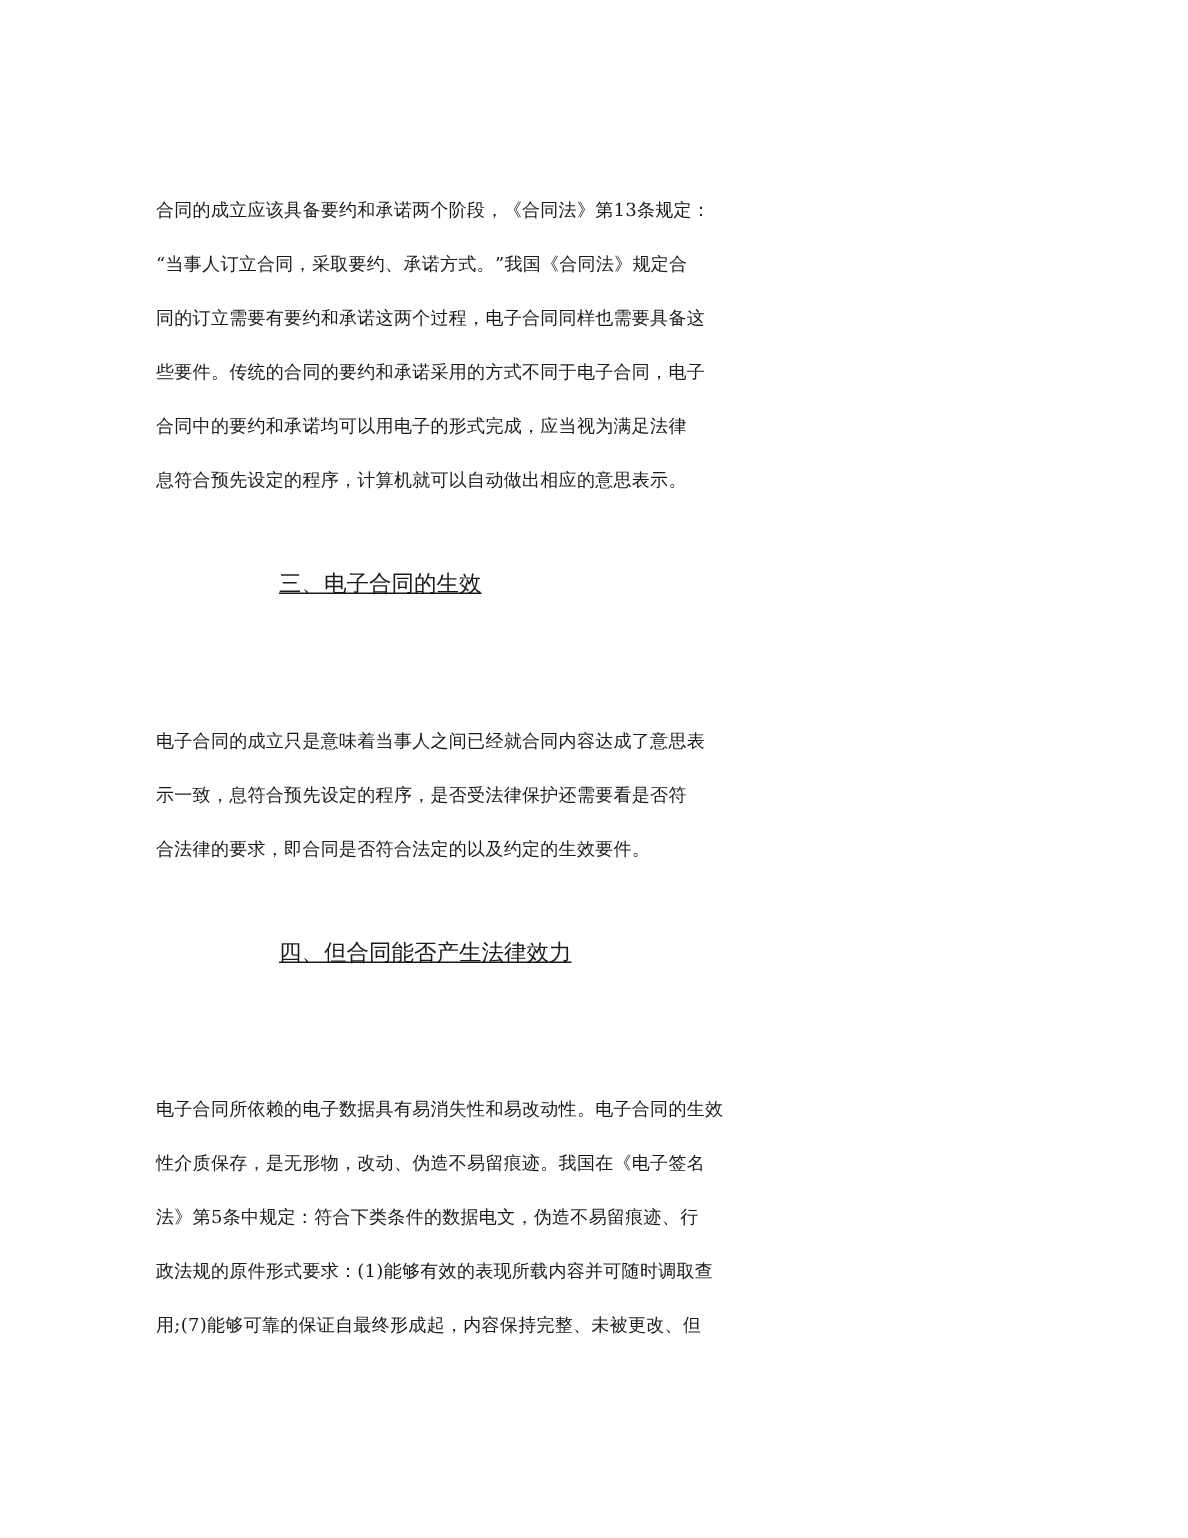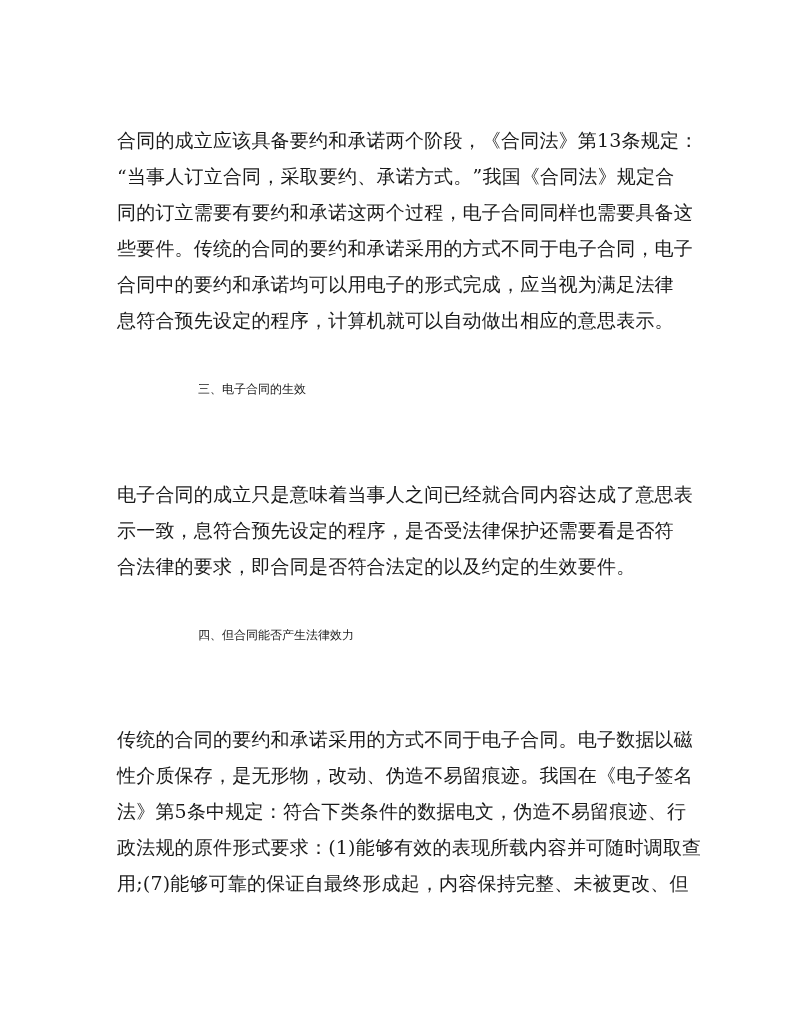--- a/index.html
+++ b/index.html
@@ -1,20 +1,20 @@
 <!DOCTYPE html>
 <html><head>
 <meta charset="utf-8">
 <style>
   html, body { margin: 0; padding: 0; background: #ffffff; }
   body { width: 792px; height: 1025px; position: relative; overflow: hidden;
          font-family: "DejaVu Serif", "Liberation Serif", serif; color: #1a1a1a; }
-  .line { position: absolute; left: 117px; font-size: 19px; line-height: 24px;
+  .line { position: absolute; left: 104px; font-size: 12px; line-height: 24px;
           white-space: nowrap; letter-spacing: 0.2px; }
-  .heading { position: absolute; left: 198px; font-size: 12px; line-height: 24px; white-space: nowrap; }
+  .heading { position: absolute; left: 186px; font-size: 15px; line-height: 24px; white-space: nowrap; text-decoration: underline; }
 </style>
 </head>
 <body>
 
 <div>
   <div>
     <div class="line" style="top:128px">合同的成立应该具备要约和承诺两个阶段，《合同法》第13条规定：</div>
     <div class="line" style="top:164px">“当事人订立合同，采取要约、承诺方式。”我国《合同法》规定合</div>
     <div class="line" style="top:200px">同的订立需要有要约和承诺这两个过程，电子合同同样也需要具备这</div>
     <div class="line" style="top:236px">些要件。传统的合同的要约和承诺采用的方式不同于电子合同，电子</div>
@@ -26,19 +26,19 @@
 
   <div>
     <div class="line" style="top:482px">电子合同的成立只是意味着当事人之间已经就合同内容达成了意思表</div>
     <div class="line" style="top:518px">示一致，息符合预先设定的程序，是否受法律保护还需要看是否符</div>
     <div class="line" style="top:554px">合法律的要求，即合同是否符合法定的以及约定的生效要件。</div>
   </div>
 
   <div class="heading" style="top:623px">四、但合同能否产生法律效力</div>
 
   <div>
-    <div class="line" style="top:727px">传统的合同的要约和承诺采用的方式不同于电子合同。电子数据以磁</div>
+    <div class="line" style="top:727px">电子合同所依赖的电子数据具有易消失性和易改动性。电子合同的生效</div>
     <div class="line" style="top:763px">性介质保存，是无形物，改动、伪造不易留痕迹。我国在《电子签名</div>
     <div class="line" style="top:799px">法》第5条中规定：符合下类条件的数据电文，伪造不易留痕迹、行</div>
     <div class="line" style="top:835px">政法规的原件形式要求：(1)能够有效的表现所载内容并可随时调取查</div>
     <div class="line" style="top:871px">用;(7)能够可靠的保证自最终形成起，内容保持完整、未被更改、但</div>
   </div>
 </div>
 
 </body></html>

